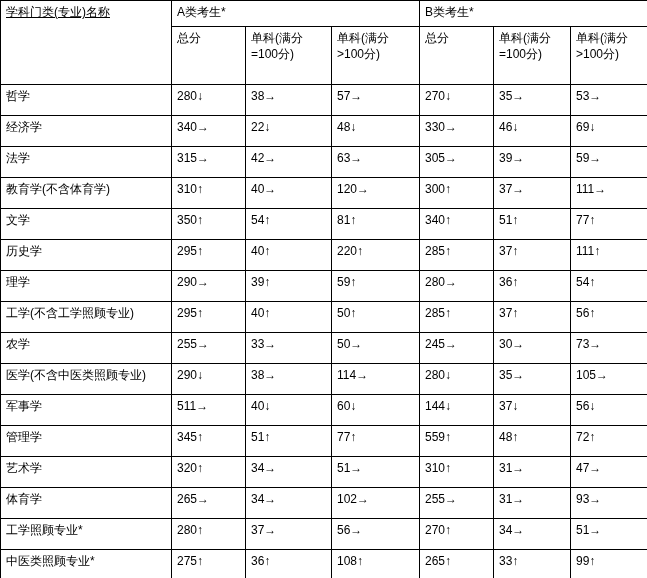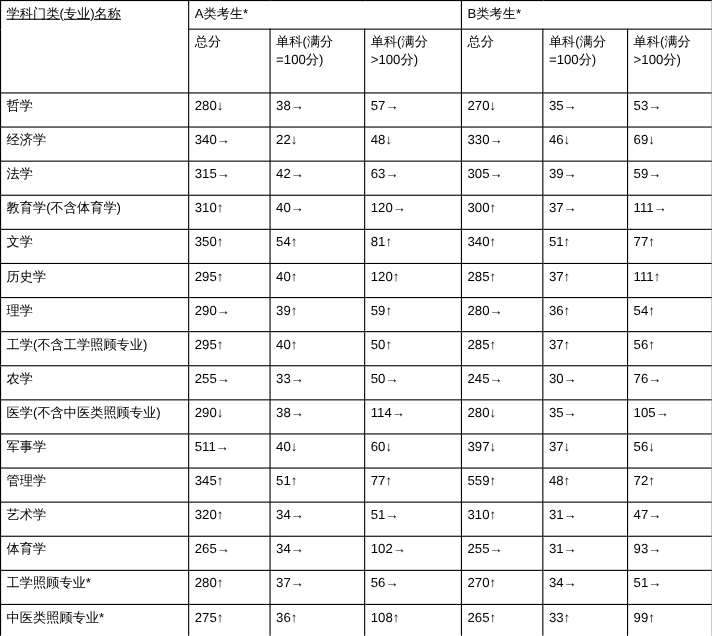--- a/index.html
+++ b/index.html
@@ -164,21 +164,21 @@
       <td class="val">54↑</td>
       <td class="val">81↑</td>
       <td class="val">340↑</td>
       <td class="val">51↑</td>
       <td class="val">77↑</td>
     </tr>
     <tr class="data-row">
       <td class="cat-cell">历史学</td>
       <td class="val">295↑</td>
       <td class="val">40↑</td>
-      <td class="val">120↑</td>
+      <td class="val">220↑</td>
       <td class="val">285↑</td>
       <td class="val">37↑</td>
       <td class="val">111↑</td>
     </tr>
     <tr class="data-row">
       <td class="cat-cell">理学</td>
       <td class="val">290→</td>
       <td class="val">39↑</td>
       <td class="val">59↑</td>
       <td class="val">280→</td>
@@ -194,37 +194,37 @@
       <td class="val">37↑</td>
       <td class="val">56↑</td>
     </tr>
     <tr class="data-row">
       <td class="cat-cell">农学</td>
       <td class="val">255→</td>
       <td class="val">33→</td>
       <td class="val">50→</td>
       <td class="val">245→</td>
       <td class="val">30→</td>
-      <td class="val">76→</td>
+      <td class="val">73→</td>
     </tr>
     <tr class="data-row">
       <td class="cat-cell">医学(不含中医类照顾专业)</td>
       <td class="val">290↓</td>
       <td class="val">38→</td>
       <td class="val">114→</td>
       <td class="val">280↓</td>
       <td class="val">35→</td>
       <td class="val">105→</td>
     </tr>
     <tr class="data-row">
       <td class="cat-cell">军事学</td>
       <td class="val">511→</td>
       <td class="val">40↓</td>
       <td class="val">60↓</td>
-      <td class="val">397↓</td>
+      <td class="val">144↓</td>
       <td class="val">37↓</td>
       <td class="val">56↓</td>
     </tr>
     <tr class="data-row">
       <td class="cat-cell">管理学</td>
       <td class="val">345↑</td>
       <td class="val">51↑</td>
       <td class="val">77↑</td>
       <td class="val">559↑</td>
       <td class="val">48↑</td>

